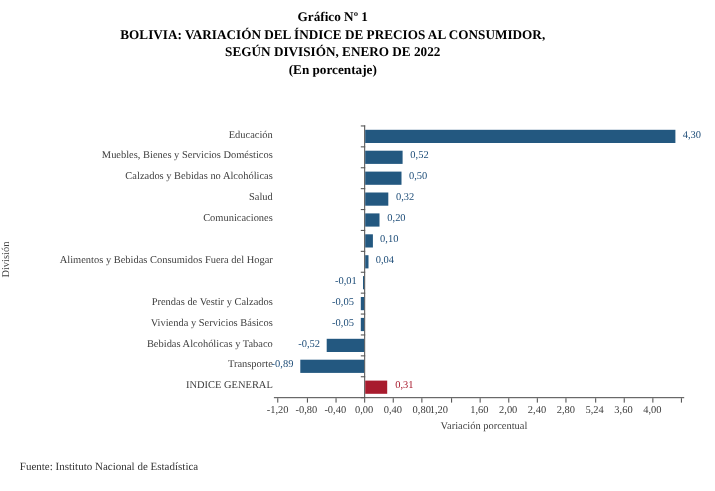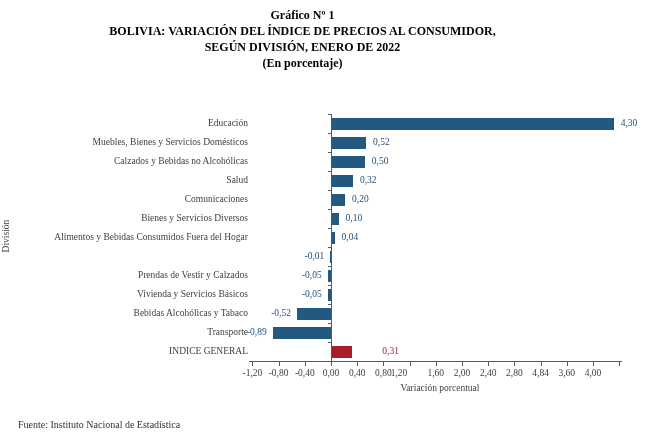--- a/index.html
+++ b/index.html
@@ -88,21 +88,21 @@
       <div class="x-tick-label" style="left: 399px; top: 368px;">1,20</div>
       <div class="x-tick" style="left: 435.8px; top: 362px;"></div>
       <div class="x-tick-label" style="left: 435.8px; top: 368px;">1,60</div>
       <div class="x-tick" style="left: 462px; top: 362px;"></div>
       <div class="x-tick-label" style="left: 462px; top: 368px;">2,00</div>
       <div class="x-tick" style="left: 488.2px; top: 362px;"></div>
       <div class="x-tick-label" style="left: 488.2px; top: 368px;">2,40</div>
       <div class="x-tick" style="left: 514.4px; top: 362px;"></div>
       <div class="x-tick-label" style="left: 514.4px; top: 368px;">2,80</div>
       <div class="x-tick" style="left: 540.6px; top: 362px;"></div>
-      <div class="x-tick-label" style="left: 540.6px; top: 368px;">4,84</div>
+      <div class="x-tick-label" style="left: 540.6px; top: 368px;">5,24</div>
       <div class="x-tick" style="left: 566.8px; top: 362px;"></div>
       <div class="x-tick-label" style="left: 566.8px; top: 368px;">3,60</div>
       <div class="x-tick" style="left: 593px; top: 362px;"></div>
       <div class="x-tick-label" style="left: 593px; top: 368px;">4,00</div>
       <div class="x-tick" style="left: 619.2px; top: 362px;"></div>
       <div class="x-tick-label" style="left: 619.2px; top: 368px; margin-left: 29px;">4,40</div>
       <div class="cat-label" style="top: 117px;">Educación</div>
       <div class="bar" style="left: 332px; top: 117.5px; width: 281.65px; background: rgb(35, 88, 128);"></div>
       <div class="val-label" style="top: 117px; color: rgb(31, 78, 121); left: 620.65px;">4,30</div>
       <div class="cat-label" style="top: 136px;">Muebles, Bienes y Servicios Domésticos</div>
@@ -110,21 +110,20 @@
       <div class="val-label" style="top: 136px; color: rgb(31, 78, 121); left: 373.06px;">0,52</div>
       <div class="cat-label" style="top: 155px;">Calzados y Bebidas no Alcohólicas</div>
       <div class="bar" style="left: 332px; top: 155.5px; width: 32.75px; background: rgb(35, 88, 128);"></div>
       <div class="val-label" style="top: 155px; color: rgb(31, 78, 121); left: 371.75px;">0,50</div>
       <div class="cat-label" style="top: 174px;">Salud</div>
       <div class="bar" style="left: 332px; top: 174.5px; width: 20.96px; background: rgb(35, 88, 128);"></div>
       <div class="val-label" style="top: 174px; color: rgb(31, 78, 121); left: 359.96px;">0,32</div>
       <div class="cat-label" style="top: 193px;">Comunicaciones</div>
       <div class="bar" style="left: 332px; top: 193.5px; width: 13.1px; background: rgb(35, 88, 128);"></div>
       <div class="val-label" style="top: 193px; color: rgb(31, 78, 121); left: 352.1px;">0,20</div>
-      <div class="cat-label" style="top: 212px;">Bienes y Servicios Diversos</div>
       <div class="bar" style="left: 332px; top: 212.5px; width: 6.55px; background: rgb(35, 88, 128);"></div>
       <div class="val-label" style="top: 212px; color: rgb(31, 78, 121); left: 345.55px;">0,10</div>
       <div class="cat-label" style="top: 231px;">Alimentos y Bebidas Consumidos Fuera del Hogar</div>
       <div class="bar" style="left: 332px; top: 231.5px; width: 2.62px; background: rgb(35, 88, 128);"></div>
       <div class="val-label" style="top: 231px; color: rgb(31, 78, 121); left: 341.62px;">0,04</div>
       <div class="bar" style="left: 330.3px; top: 250.5px; width: 0.7px; background: rgb(35, 88, 128);"></div>
       <div class="val-label" style="top: 250px; color: rgb(31, 78, 121); left: 240.3px; width: 84px; text-align: right;">-0,01</div>
       <div class="cat-label" style="top: 269px;">Prendas de Vestir y Calzados</div>
       <div class="bar" style="left: 327.725px; top: 269.5px; width: 3.275px; background: rgb(35, 88, 128);"></div>
       <div class="val-label" style="top: 269px; color: rgb(31, 78, 121); left: 237.725px; width: 84px; text-align: right;">-0,05</div>
@@ -132,20 +131,20 @@
       <div class="bar" style="left: 327.725px; top: 288.5px; width: 3.275px; background: rgb(35, 88, 128);"></div>
       <div class="val-label" style="top: 288px; color: rgb(31, 78, 121); left: 237.725px; width: 84px; text-align: right;">-0,05</div>
       <div class="cat-label" style="top: 307px;">Bebidas Alcohólicas y Tabaco</div>
       <div class="bar" style="left: 296.94px; top: 307.5px; width: 34.06px; background: rgb(35, 88, 128);"></div>
       <div class="val-label" style="top: 307px; color: rgb(31, 78, 121); left: 206.94px; width: 84px; text-align: right;">-0,52</div>
       <div class="cat-label" style="top: 326px;">Transporte</div>
       <div class="bar" style="left: 272.705px; top: 326.5px; width: 58.295px; background: rgb(35, 88, 128);"></div>
       <div class="val-label" style="top: 326px; color: rgb(31, 78, 121); left: 182.705px; width: 84px; text-align: right;">-0,89</div>
       <div class="cat-label" style="top: 345px;">INDICE GENERAL</div>
       <div class="bar" style="left: 332px; top: 345.5px; width: 20.305px; background: rgb(168, 28, 46);"></div>
-      <div class="val-label" style="top: 345px; color: rgb(168, 28, 46); left: 359.305px; margin-left: 23px;">0,31</div>
+      <div class="val-label" style="top: 345px; color: rgb(168, 28, 46); left: 359.305px;">0,31</div>
     </div>
 
   <div class="ylabel">División</div>
   <div class="xlabel">Variación porcentual</div>
 
   <div class="source">Fuente: Instituto Nacional de Estadística</div>
 </div>
 
 </body></html>

